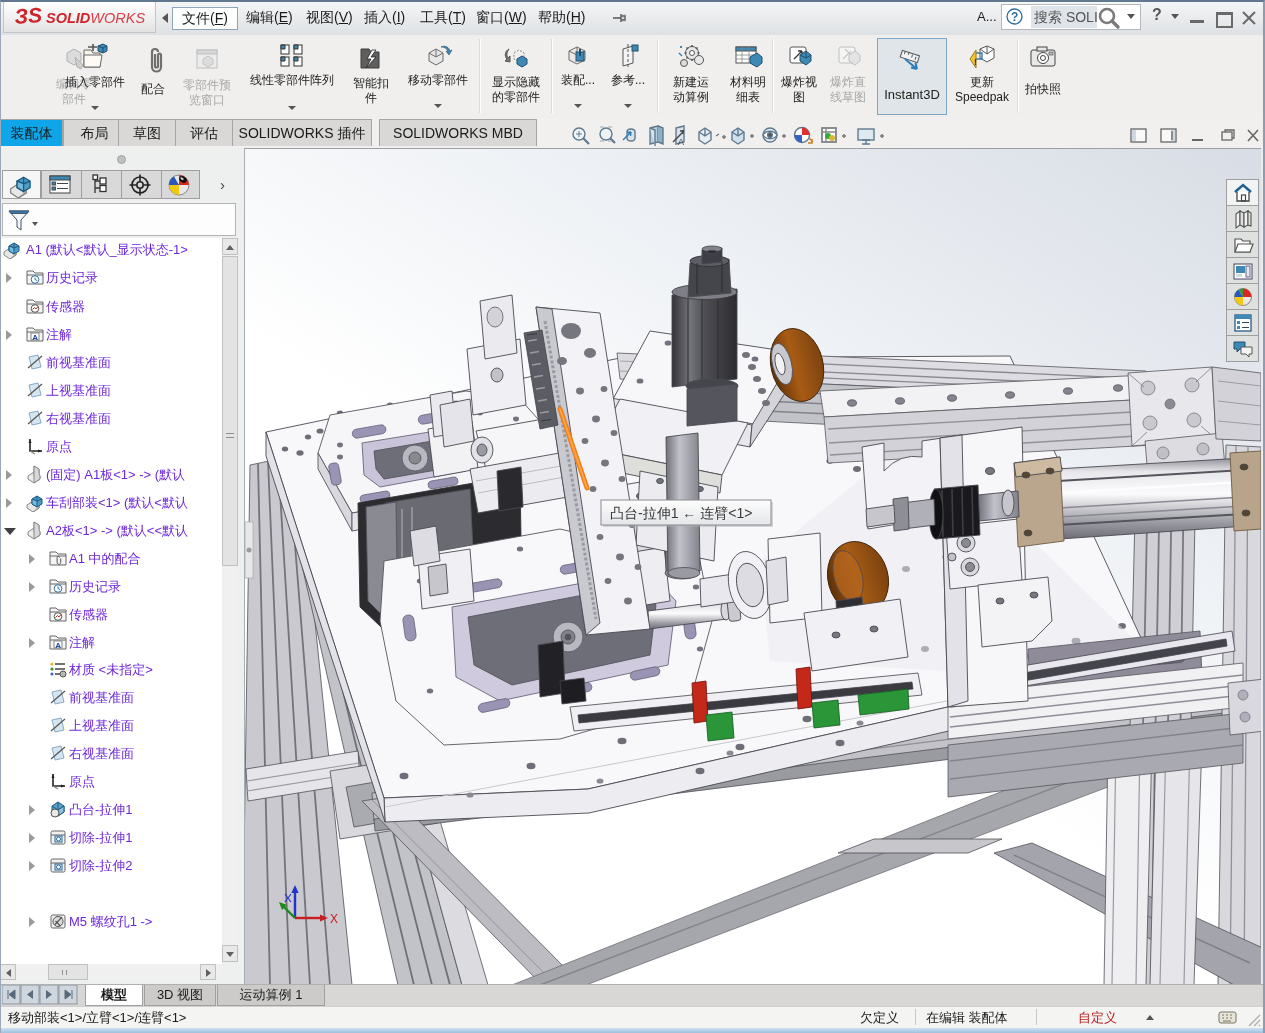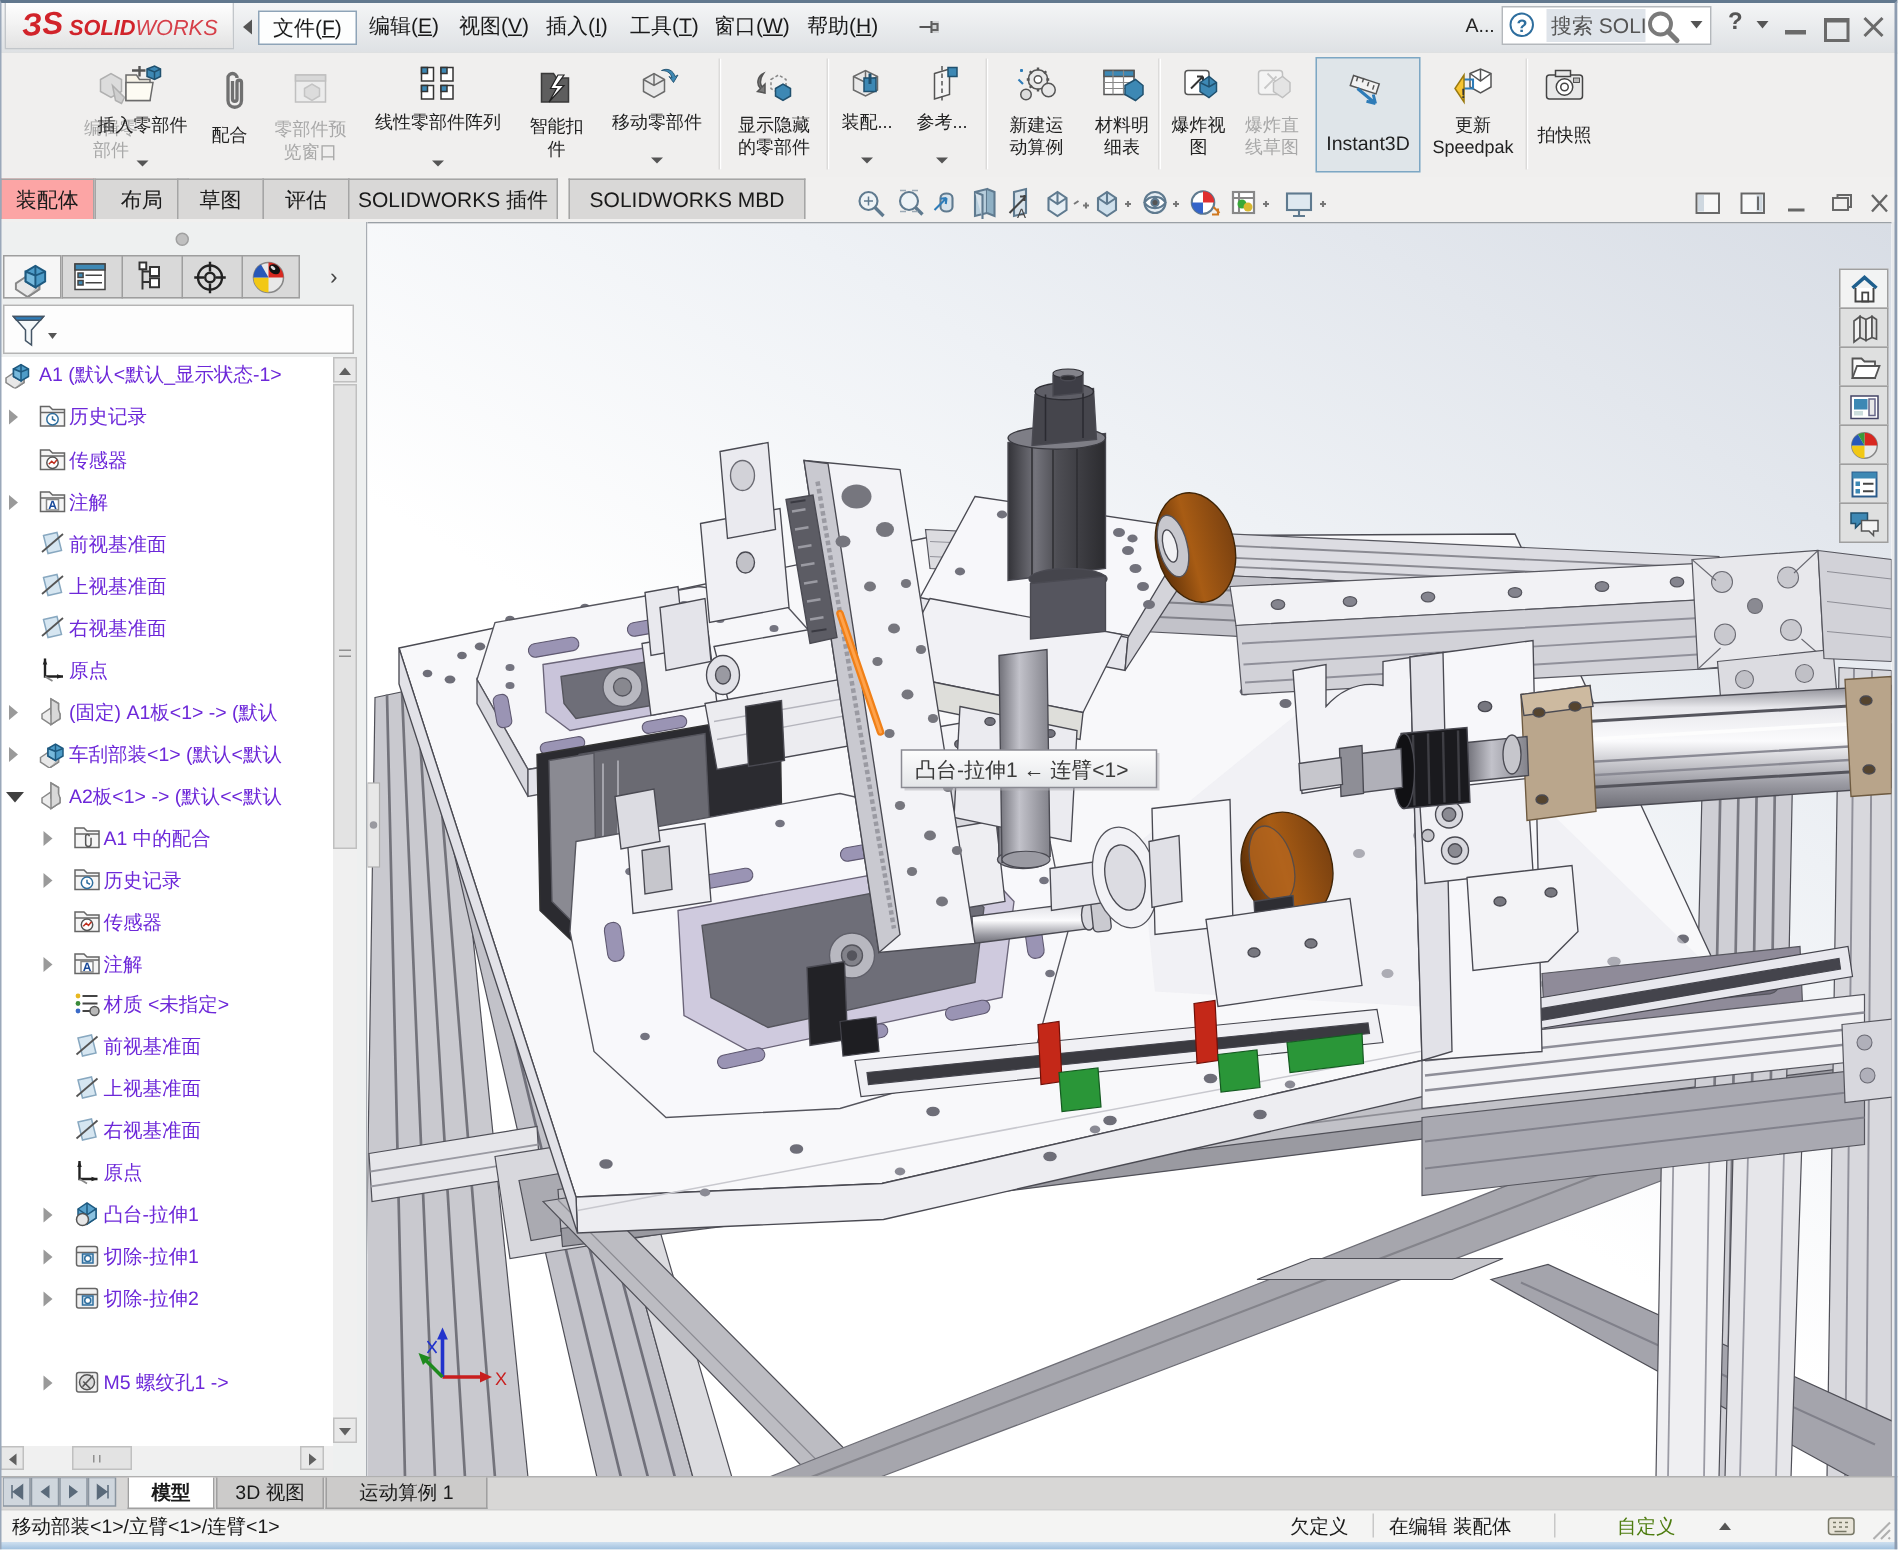--- a/index.html
+++ b/index.html
@@ -21,21 +21,21 @@
   .rbtn .lbl{font-size:12px;line-height:15px;color:#222;}
   .rbtn.gray .lbl{color:#a8a8a8;}
   .rico{margin:0 auto;}
   .drop{width:0;height:0;border-left:4px solid transparent;border-right:4px solid transparent;
      border-top:4px solid #555;margin:3px auto 0;}
   .rsep{position:absolute;top:39px;width:1px;height:74px;background:#dcdbda;border-right:1px solid #fff;}
   
   #tabrow{position:absolute;left:0;top:118px;width:1265px;height:30px;background:#f1f0ef;}
   .ctab{position:absolute;top:119px;height:27px;line-height:26px;text-align:center;font-size:14px;
         color:#1a1a1a;background:#d9d8d7;border:1px solid #a5a5a5;box-sizing:border-box;border-bottom:none;}
-  .ctab.active{background:#fca5a5;border-bottom:none;}
+  .ctab.active{background:#0ea5e9;border-bottom:none;}
   
   #leftpanel{position:absolute;left:0;top:148px;width:245px;height:836px;background:#eef0f0;}
   #treearea{position:absolute;left:0;top:238px;width:222px;height:726px;background:#ffffff;}
   .trow{position:absolute;left:0;width:222px;height:28px;font-size:13px;color:#6d28d9;white-space:nowrap;overflow:hidden;}
   .trow .txt{position:absolute;top:5px;}
   .tarr{position:absolute;top:9px;width:0;height:0;border-top:5px solid transparent;
         border-bottom:5px solid transparent;border-left:6px solid #9a9a9a;}
   .tarr.open{border-left:6px solid transparent;border-right:6px solid transparent;
         border-top:7px solid #404040;border-bottom:none;margin-top:2px;}
   .ticon{position:absolute;top:3px;width:20px;height:20px;}
@@ -1150,21 +1150,21 @@
 </div>
 <div class="btab active" style="left:85px;width:58px;">模型</div>
 <div class="btab" style="left:144px;width:72px;">3D 视图</div>
 <div class="btab" style="left:217px;width:108px;">运动算例 1</div>
 <div id="statusbar"></div>
 <div class="abs" style="left:8px;top:1009px;font-size:13px;color:#1a1a1a;">移动部装&lt;1&gt;/立臂&lt;1&gt;/连臂&lt;1&gt;</div>
 <div class="abs" style="left:860px;top:1009px;font-size:13px;color:#1a1a1a;">欠定义</div>
 <div class="ssep" style="left:915px;top:1009px;"></div>
 <div class="abs" style="left:926px;top:1009px;font-size:13px;color:#1a1a1a;">在编辑 装配体</div>
 <div class="ssep" style="left:1036px;top:1009px;"></div>
-<div class="abs" style="left:1078px;top:1009px;font-size:13px;color:#4d7c0f;">自定义</div>
+<div class="abs" style="left:1078px;top:1009px;font-size:13px;color:#b91c1c;">自定义</div>
 <div class="abs" style="left:1146px;top:1015px;width:0;height:0;border-left:4px solid transparent;border-right:4px solid transparent;border-bottom:5px solid #555;"></div>
 <svg class="abs" style="left:1218px;top:1009px" width="20" height="16" viewBox="0 0 20 16">
     <rect x="1" y="3" width="17" height="11" rx="2" fill="#e8e4d8" stroke="#776"></rect>
     <path d="M4,6 l2,0 M8,6 l2,0 M12,6 l2,0 M4,9 l2,0 M8,9 l2,0 M12,9 l2,0 M5,12 l8,0" stroke="#776" stroke-width="1"></path>
   </svg>
 <svg class="abs" style="left:1248px;top:1014px" width="13" height="13" viewBox="0 0 13 13">
     <g stroke="#b0b0b0" stroke-width="1.4">
       <path d="M12,1 L1,12 M12,6 L6,12 M12,11 L11,12"></path>
     </g>
   </svg>

